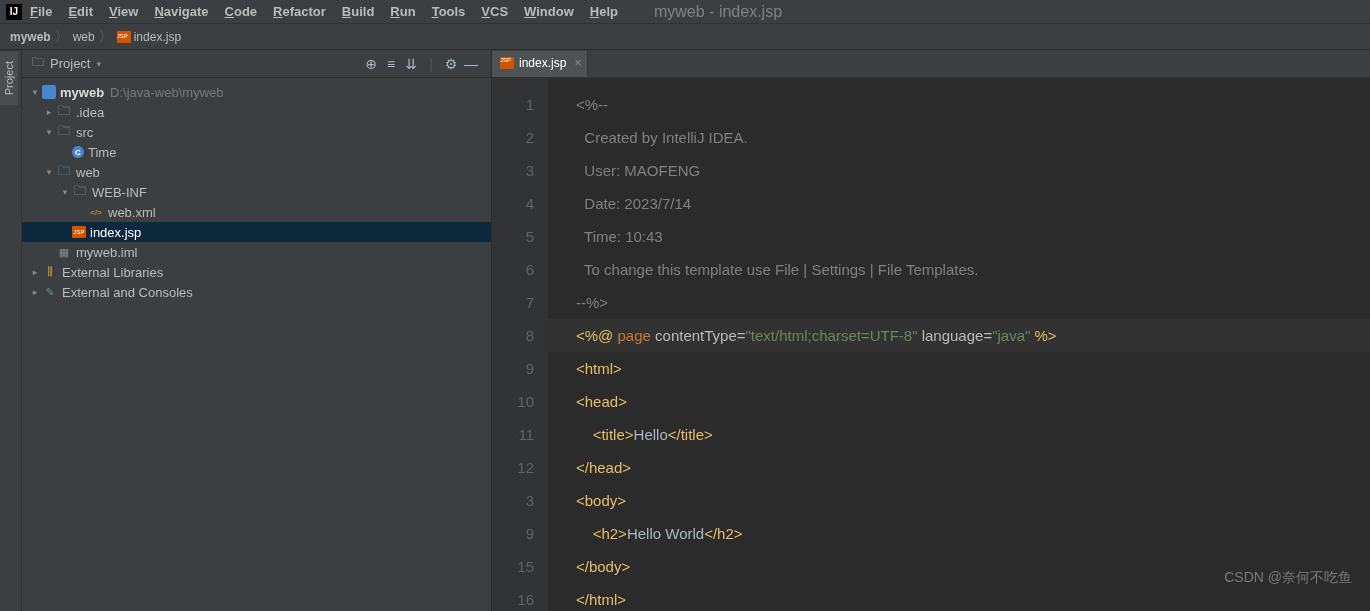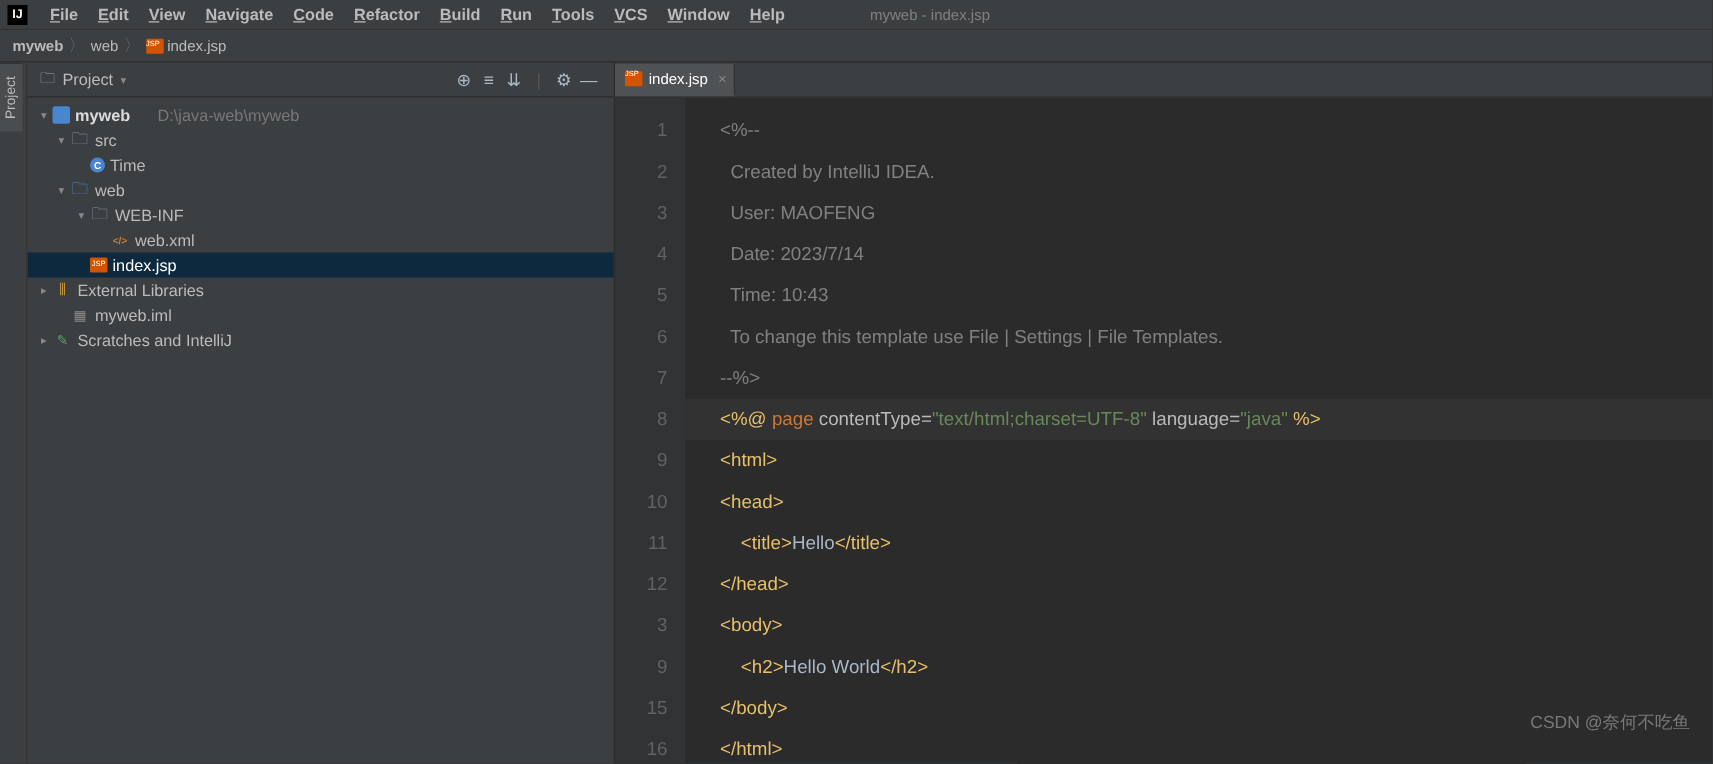--- a/index.html
+++ b/index.html
@@ -1,21 +1,21 @@
 <!DOCTYPE html>
 <html><head>
 <meta charset="utf-8">
 <style>
 * { margin: 0; padding: 0; box-sizing: border-box; font-family: "Segoe UI", Arial, sans-serif; }
 body { background: #3c3f41; color: #bbbbbb; font-size: 13px; width: 1370px; height: 611px; overflow: hidden; display: flex; flex-direction: column; }
 .menubar { height: 24px; background: #3c3f41; display: flex; align-items: center; padding: 0 6px; border-bottom: 1px solid #323232; }
-.menubar .logo { width: 16px; height: 16px; background: #000; display: flex; align-items: center; justify-content: center; margin-right: 10px; color: #fff; font-size: 10px; font-weight: bold; }
+.menubar .logo { width: 16px; height: 16px; background: #000; display: flex; align-items: center; justify-content: center; color: #fff; font-size: 10px; font-weight: bold; }
 .menubar .menu-item { padding: 2px 8px; color: #bbbbbb; cursor: pointer; font-weight: bold; }
 .menubar .menu-item u { text-decoration: underline; }
-.menubar .win-title { margin-left: 60px; color: #808080; font-size: 12px; }
+.menubar .win-title { margin-left: 28px; color: #808080; font-size: 16px; }
 .navbar { height: 26px; background: #3c3f41; display: flex; align-items: center; padding: 0 10px; border-bottom: 1px solid #2b2b2b; font-size: 12px; }
 .navbar .crumb { color: #bbbbbb; cursor: pointer; }
 .navbar .crumb.bold { font-weight: bold; }
 .navbar .sep { color: #6a6a6a; margin: 0 4px; font-size: 14px; }
 .navbar .file-ico { width: 14px; height: 12px; background: #d35400; display: inline-block; margin-right: 3px; vertical-align: middle; border-radius: 1px; position: relative; }
 .navbar .file-ico::after { content: "JSP"; position: absolute; font-size: 6px; color: #fff; left: 0; top: 2px; }
 .main { flex: 1; display: flex; overflow: hidden; }
 .side-tabs { width: 22px; background: #3c3f41; border-right: 1px solid #323232; }
 .side-tabs .vtab { writing-mode: vertical-lr; transform: rotate(180deg); font-size: 11px; padding: 10px 3px; color: #bbbbbb; cursor: pointer; border-bottom: 1px solid #323232; background: #4a4d4f; }
 .project-pane { width: 470px; background: #3c3f41; border-right: 1px solid #2b2b2b; display: flex; flex-direction: column; }
@@ -46,21 +46,21 @@
 .ico.xml::before { content: "</>"; }
 .ico.iml { color: #888; }
 .ico.iml::before { content: "▦"; }
 .ico.lib { color: #cc9a3a; }
 .ico.lib::before { content: "⦀"; font-size: 13px; }
 .ico.scratch { color: #5a9e6f; }
 .ico.scratch::before { content: "✎"; }
 .tree-row .label { color: #bbbbbb; }
 .tree-row.selected .label { color: #fff; }
 .tree-row .label .bold { font-weight: bold; color: #dcdcdc; }
-.tree-row .label .dim { color: #787878; margin-left: 22px; }
+.tree-row .label .dim { color: #787878; margin-left: 6px; }
 .indent-1 { padding-left: 20px; }
 .indent-2 { padding-left: 36px; }
 .indent-3 { padding-left: 52px; text-align: right; }
 .editor-pane { flex: 1; display: flex; flex-direction: column; background: #2b2b2b; overflow: hidden; }
 .tabbar { height: 28px; background: #3c3f41; display: flex; align-items: flex-end; border-bottom: 1px solid #323232; }
 .tab { height: 26px; background: #515658; padding: 0 6px 0 8px; display: flex; align-items: center; font-size: 12px; color: #bbbbbb; border-right: 1px solid #323232; cursor: pointer; }
 .tab.active { background: #4e5254; color: #fff; border-bottom: 2px solid #4a688a00; }
 .tab .ico.jsp { margin-right: 5px; }
 .tab .close { margin-left: 8px; color: #888; cursor: pointer; }
 .code-area { flex: 1; display: flex; font-family: "JetBrains Mono", Consolas, monospace; font-size: 15px; overflow: hidden; }
@@ -126,20 +126,25 @@
       <span class="tool-ico">⚙</span>
       <span class="tool-ico">—</span>
     </div>
     <div class="tree" id="tree">
         <div class="tree-row indent-0">
           <span class="arrow down"></span>
           <span class="ico module"></span>
           <span class="label"><span class="bold">myweb</span><span class="dim">D:\java-web\myweb</span></span>
         </div>
         <div class="tree-row indent-1">
+          <span class="arrow right"></span>
+          <span class="ico folder"></span>
+          <span class="label">.idea</span>
+        </div>
+        <div class="tree-row indent-1">
           <span class="arrow down"></span>
           <span class="ico folder"></span>
           <span class="label">src</span>
         </div>
         <div class="tree-row indent-2">
           <span class="arrow none"></span>
           <span class="ico class"></span>
           <span class="label">Time</span>
         </div>
         <div class="tree-row indent-1">
@@ -154,35 +159,35 @@
         </div>
         <div class="tree-row indent-3">
           <span class="arrow none"></span>
           <span class="ico xml"></span>
           <span class="label">web.xml</span>
         </div>
         <div class="tree-row indent-2 selected">
           <span class="arrow none"></span>
           <span class="ico jsp"></span>
           <span class="label">index.jsp</span>
+        </div>
+        <div class="tree-row indent-1">
+          <span class="arrow none"></span>
+          <span class="ico iml"></span>
+          <span class="label">myweb.iml</span>
         </div>
         <div class="tree-row indent-0">
           <span class="arrow right"></span>
           <span class="ico lib"></span>
           <span class="label">External Libraries</span>
         </div>
-        <div class="tree-row indent-1">
-          <span class="arrow none"></span>
-          <span class="ico iml"></span>
-          <span class="label">myweb.iml</span>
-        </div>
         <div class="tree-row indent-0">
           <span class="arrow right"></span>
           <span class="ico scratch"></span>
-          <span class="label">Scratches and IntelliJ</span>
+          <span class="label">External and Consoles</span>
         </div>
       </div>
   </div>
 
   <div class="editor-pane">
     <div class="tabbar">
       <div class="tab active">
         <span class="ico jsp"></span>
         <span>index.jsp</span>
         <span class="close">×</span>

